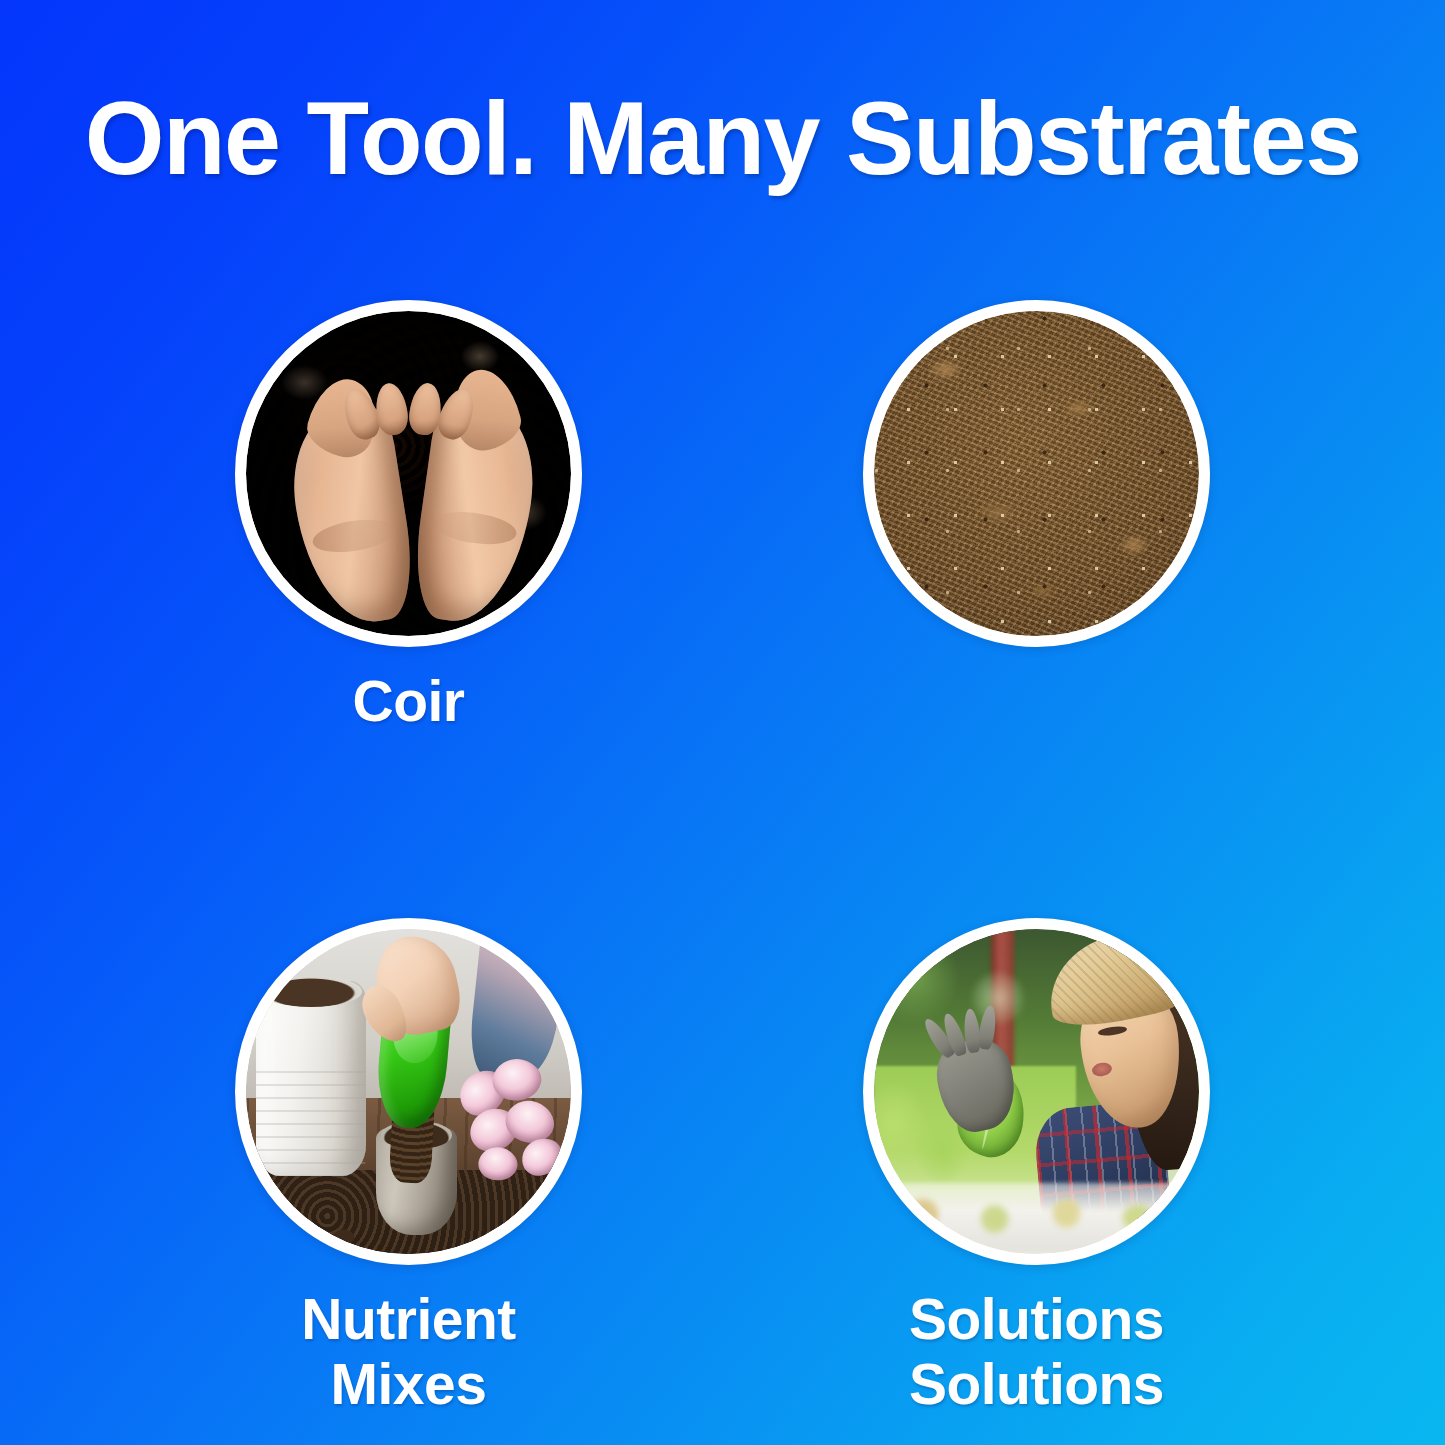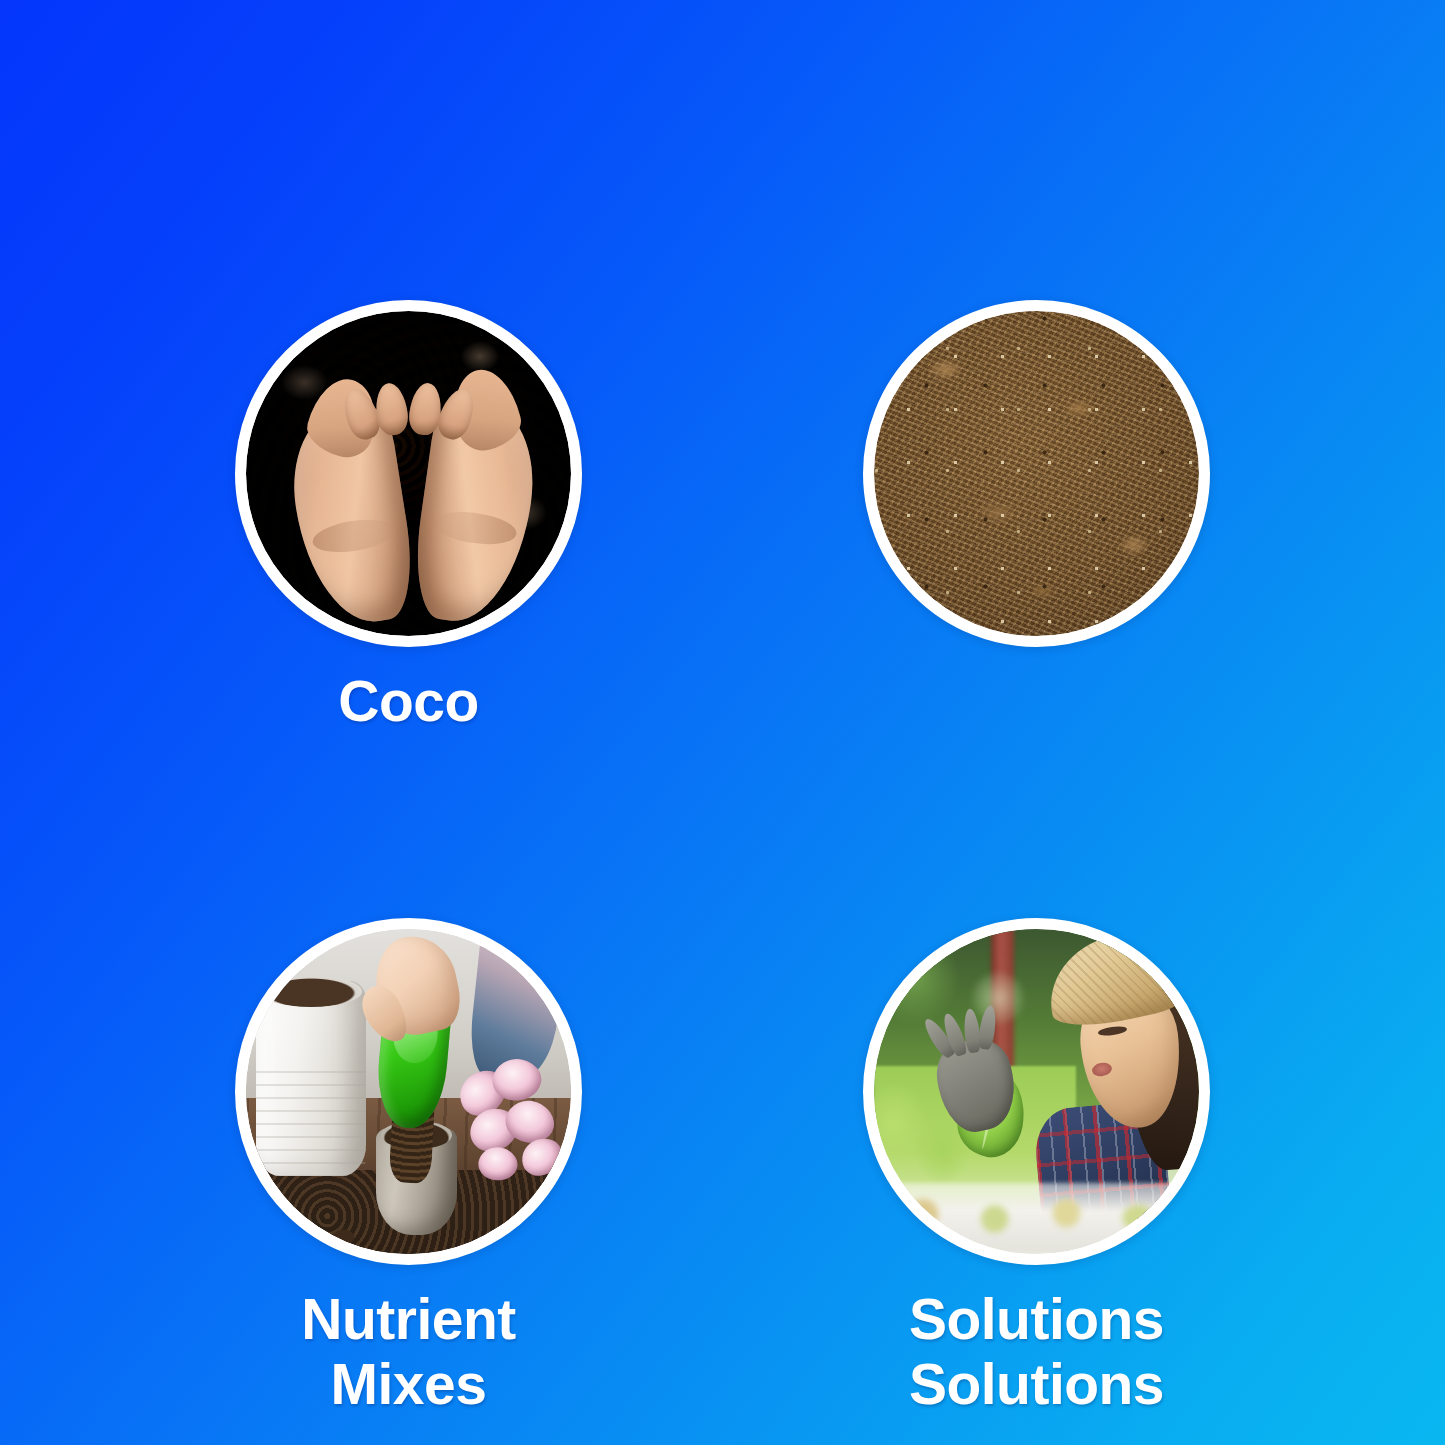--- a/index.html
+++ b/index.html
@@ -534,41 +534,44 @@
     background: rgba(230, 245, 195, 0.58);
     border-radius: 50%;
     transform: rotate(4deg);
   }
 </style>
 </head>
 <body>
 
 <div class="stage">
 
+  <div class="title-wrap">
+    <div class="title">One Tool. Many Substrates</div>
+  </div>
 
   <div class="grid">
 
     <div class="row">
 
       <div class="card">
         <div class="photo-ring">
           <div class="photo ph-soil">
             <div class="soil-pile"></div>
             <div class="hand-l"></div>
             <div class="hand-r"></div>
             <div class="fingers">
               <i></i>
                 <i></i>
                 <i></i>
                 <i></i>
             </div>
           </div>
         </div>
         <div class="caption">
-          <div>Coco</div>
+          <div>Coir</div>
         </div>
       </div>
 
       <div class="card">
         <div class="photo-ring">
           <div class="photo ph-coir">
             <div class="coir-lint"></div>
             <div class="coir-specks"></div>
           </div>
         </div>

